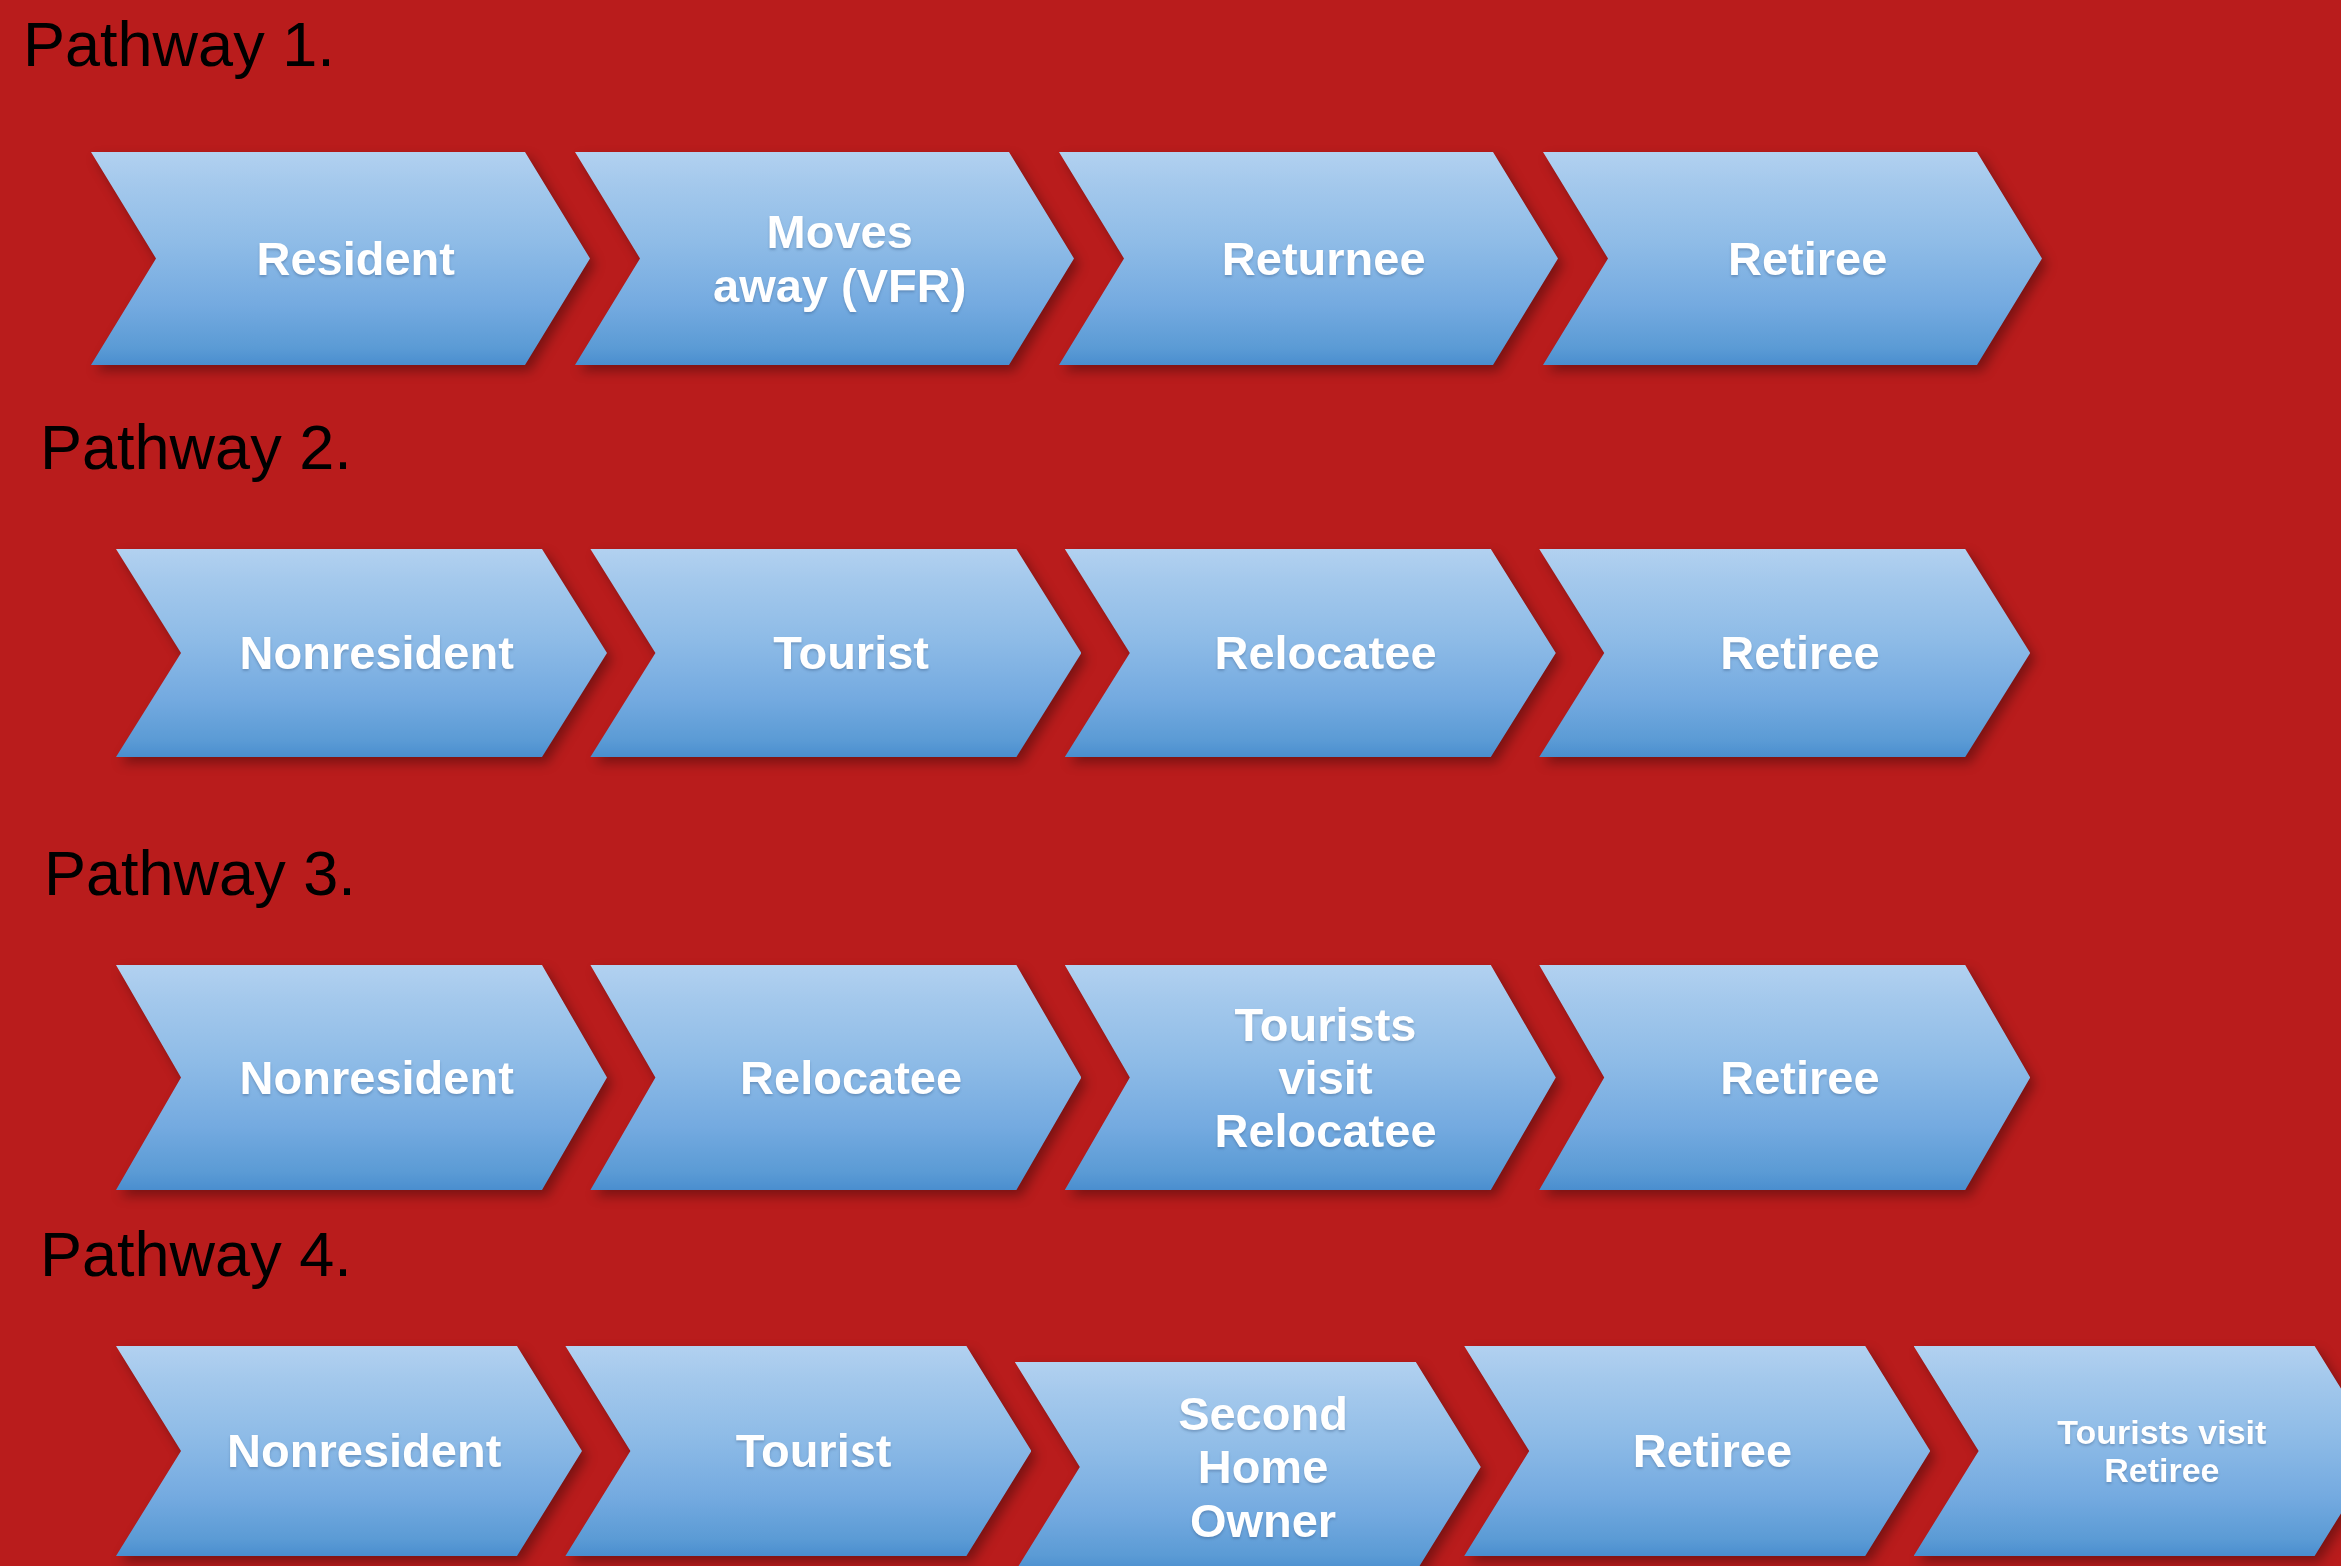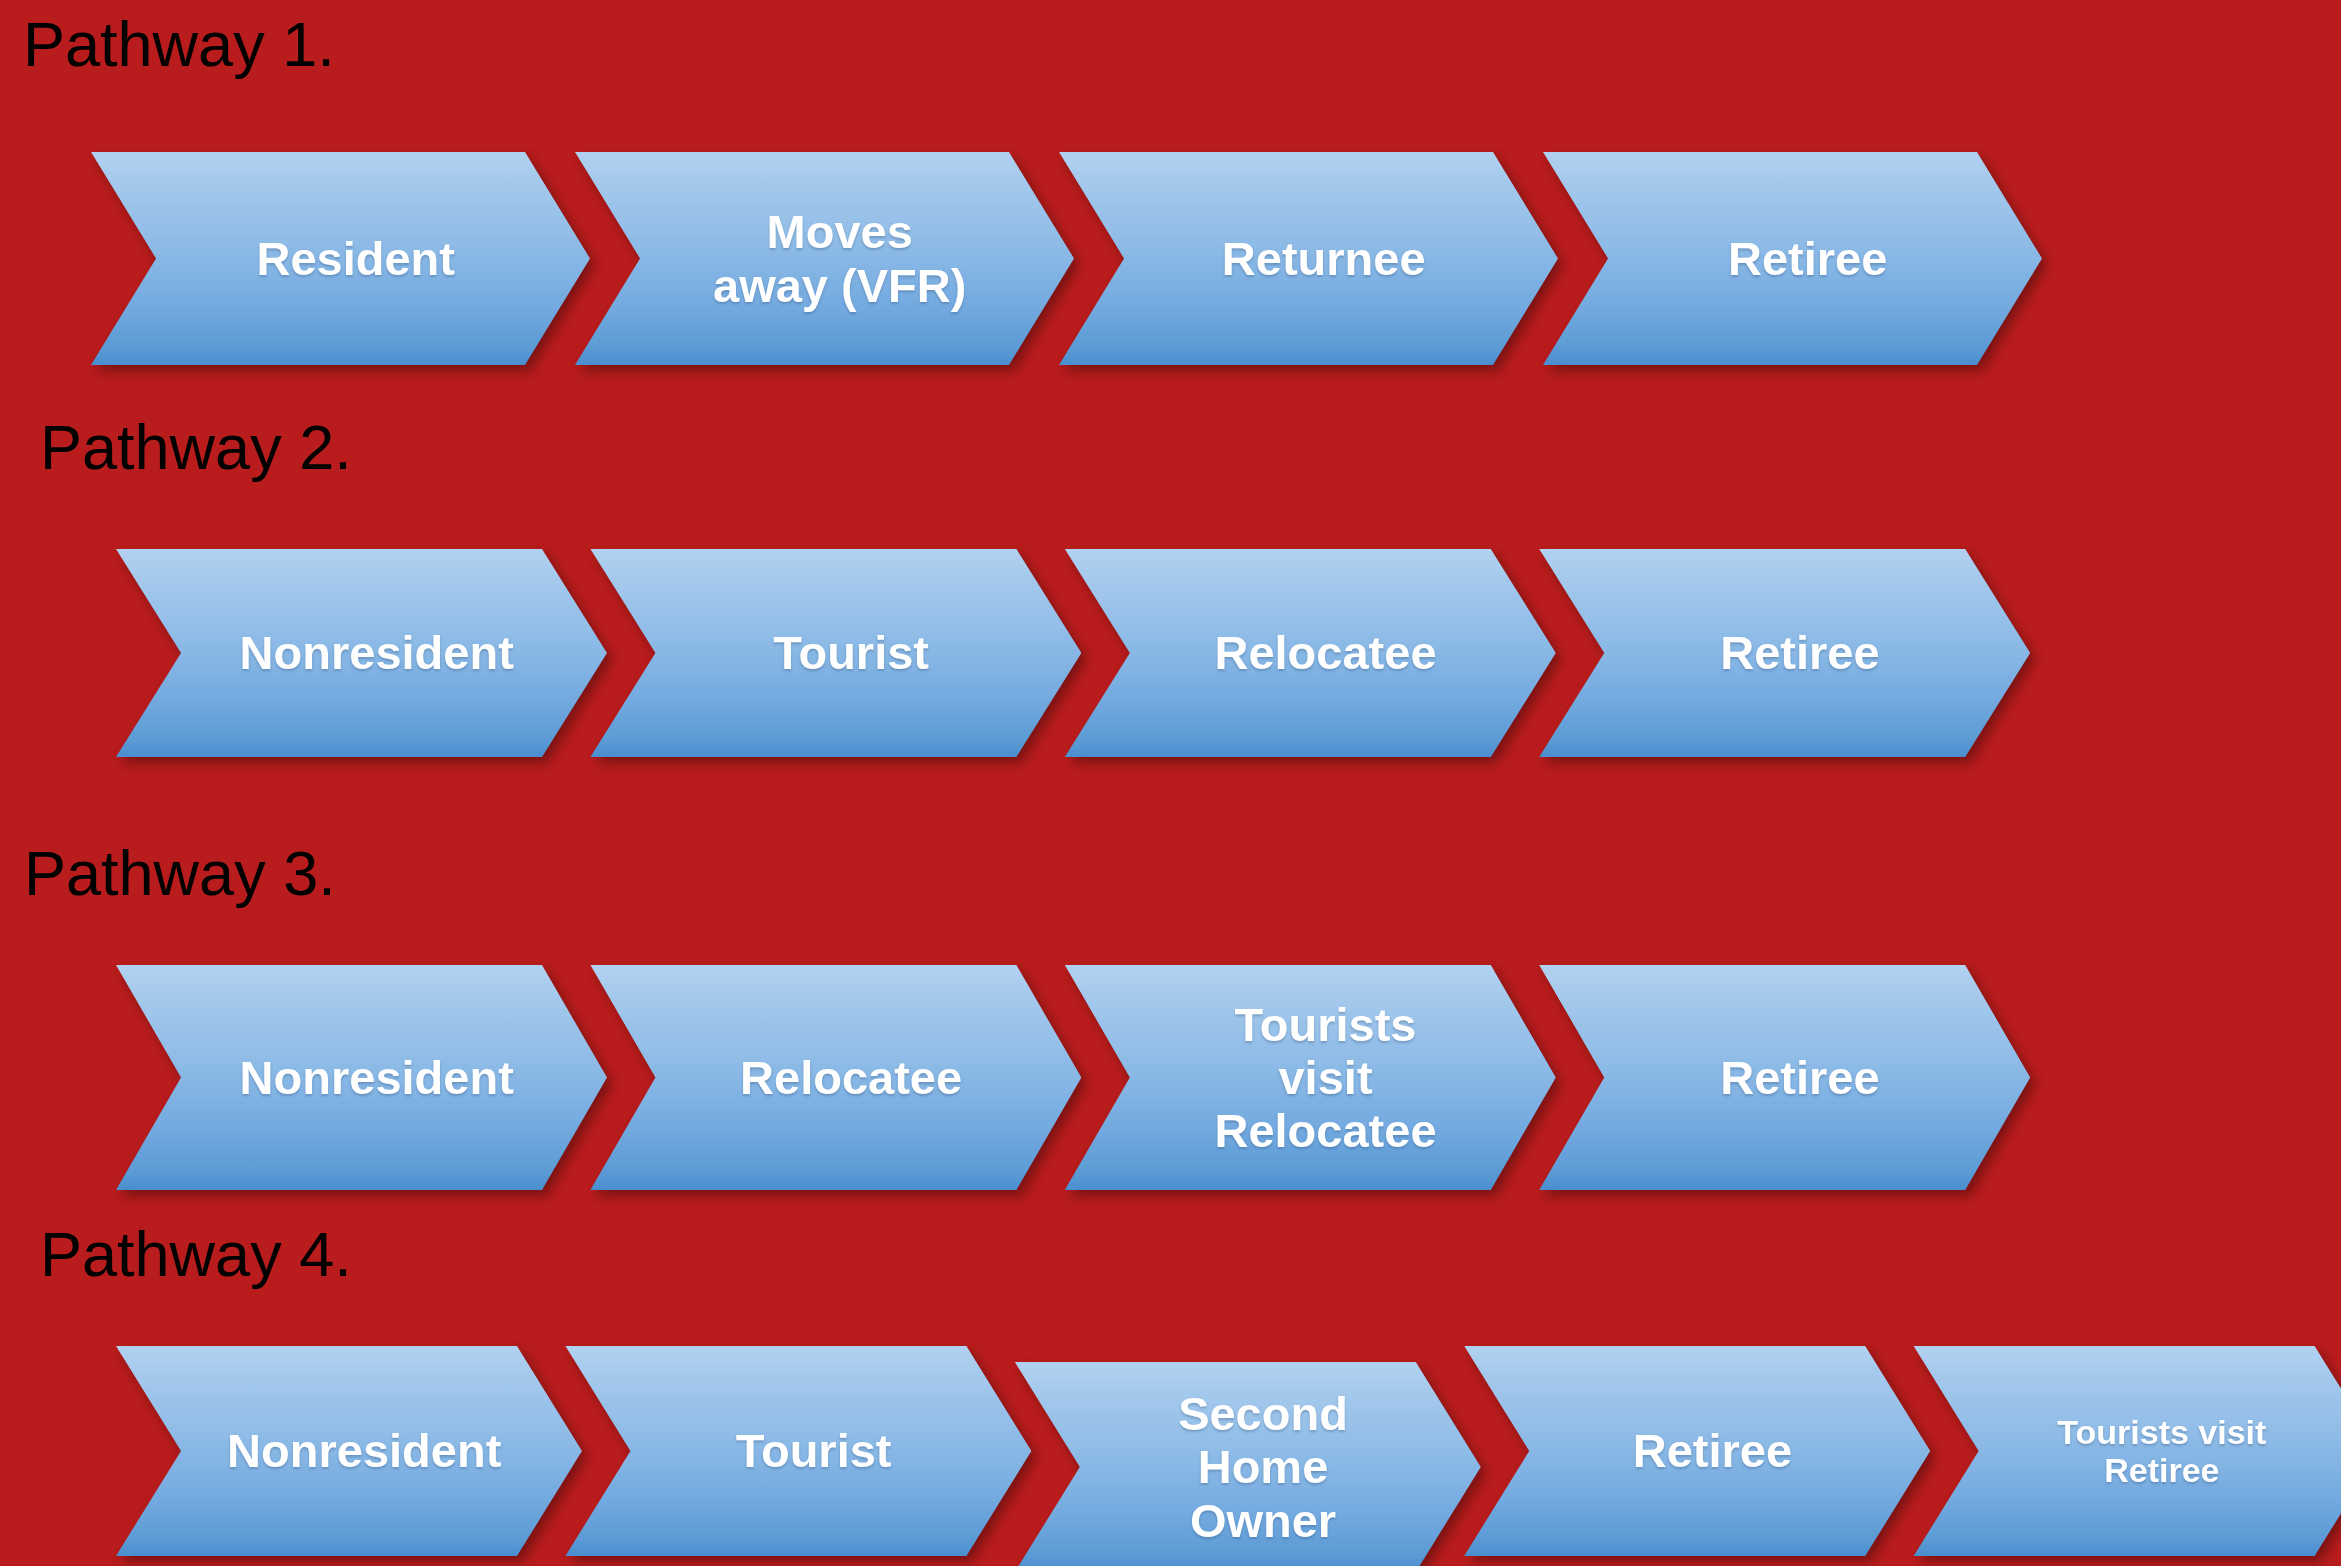--- a/index.html
+++ b/index.html
@@ -87,21 +87,21 @@
   }
 
   
   #row-1 { left: 91px;  top: 152px;  width: 1925px; height: 213px; }
   #row-2 { left: 116px;  top: 549px;  width: 1884px; height: 208px; }
   #row-3 { left: 116px;  top: 965px; width: 1884px; height: 225px; }
   #row-4 { left: 116px;  top: 1346px; width: 2208px; height: 210px; }
 
   #heading-1 { left: 23px; top: 13.3px; }
   #heading-2 { left: 40px; top: 416px; }
-  #heading-3 { left: 24px; top: 842px; }
+  #heading-3 { left: 44px; top: 842px; }
   #heading-4 { left: 40px; top: 1223px; }
 
   
   .chevron { flex: 0 0 auto; }
 </style>
 </head>
 <body>
 
 <div class="canvas">
 

